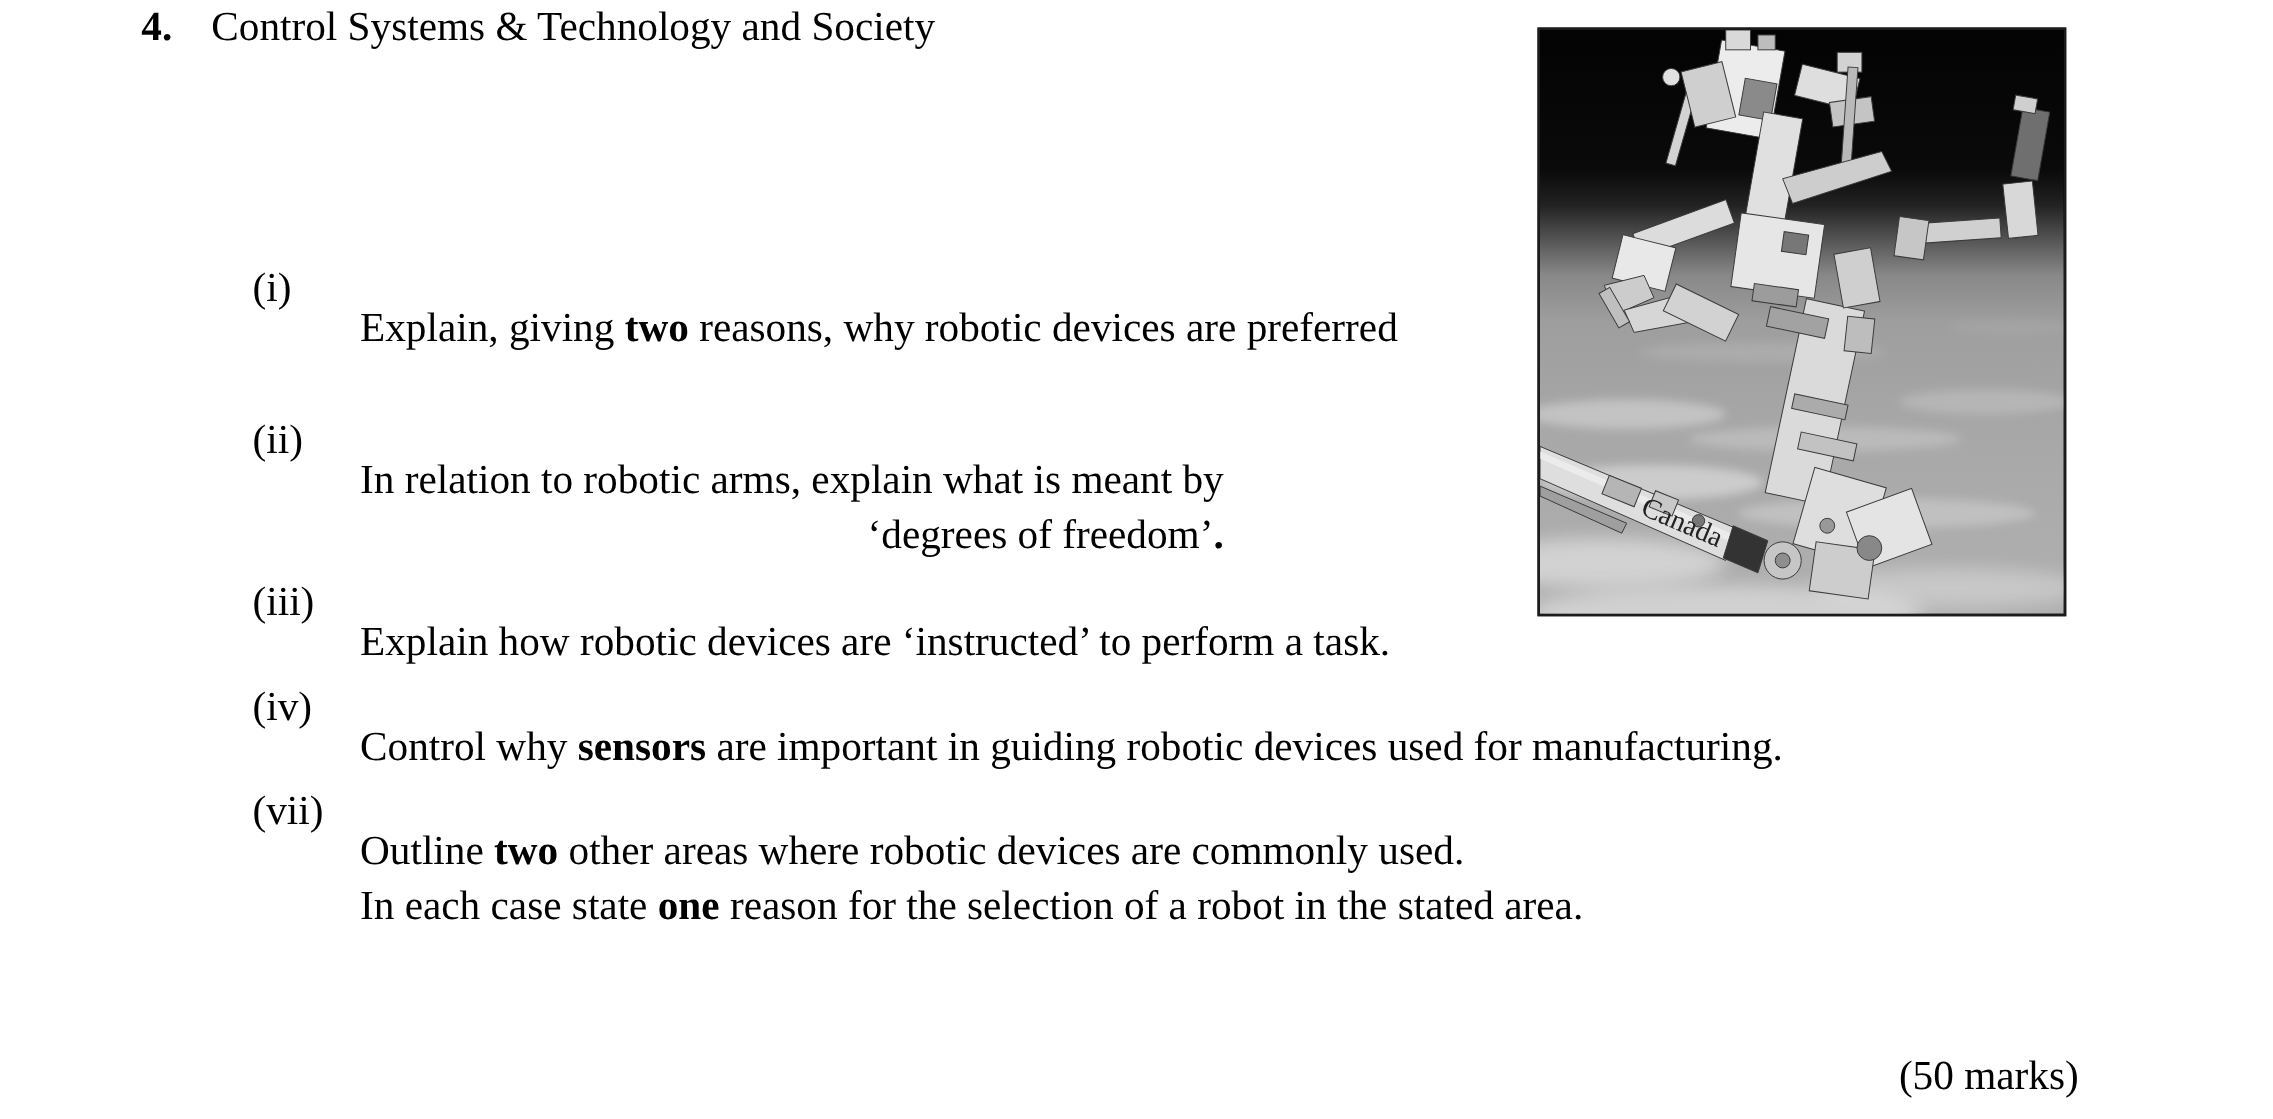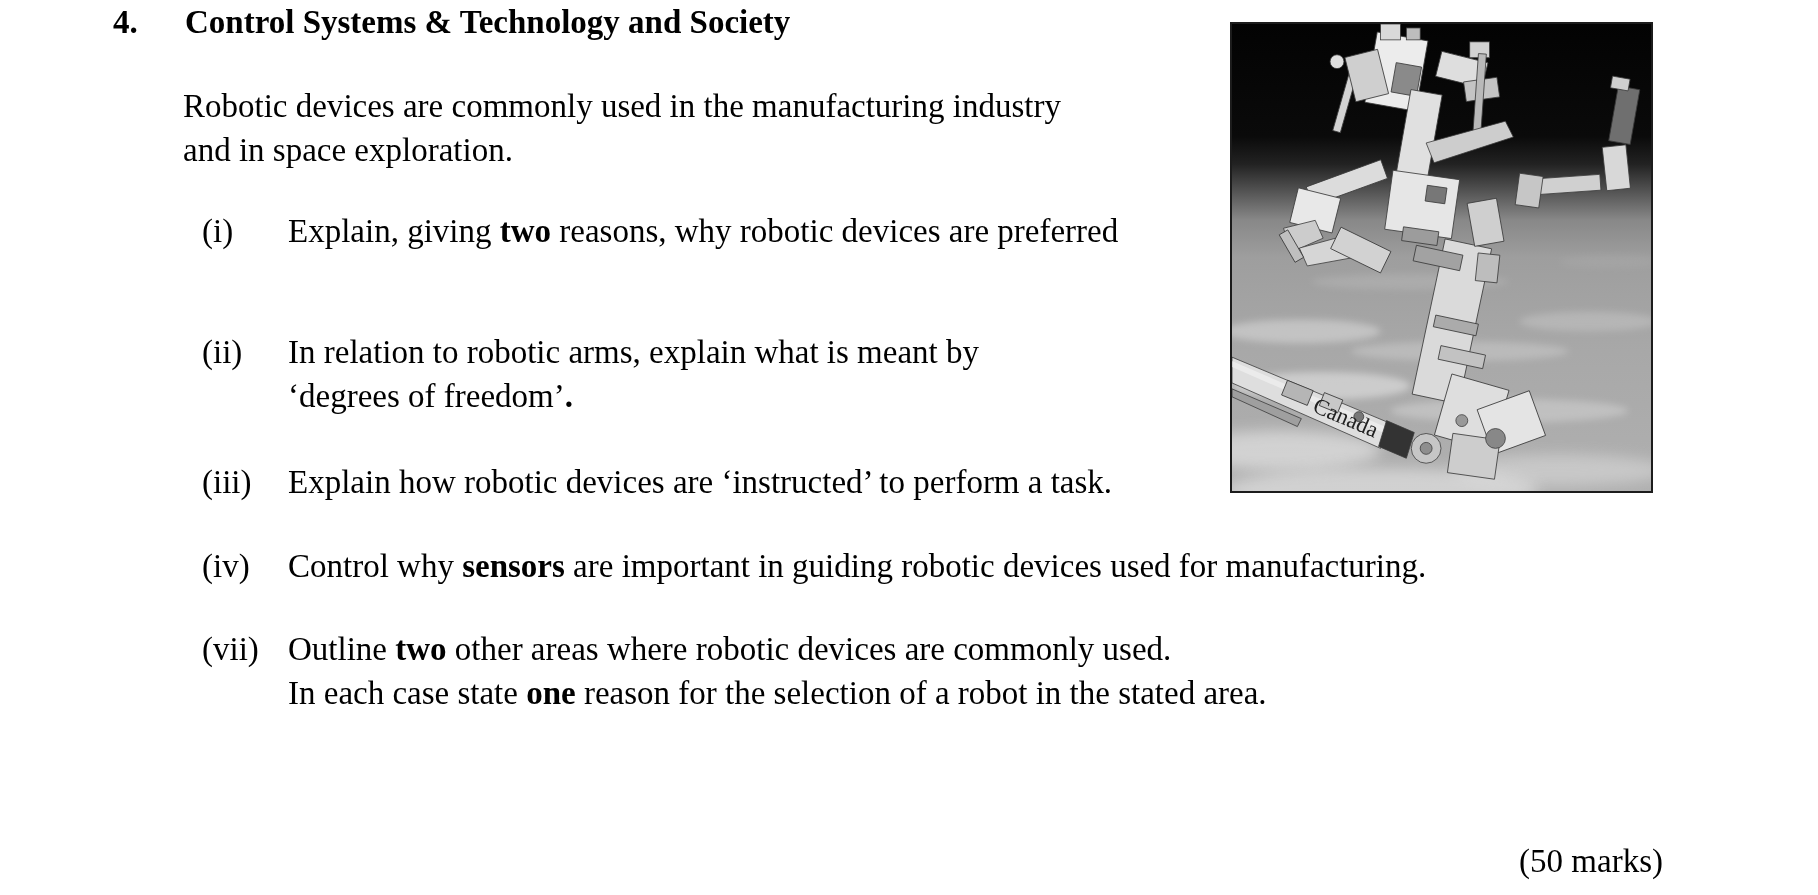--- a/index.html
+++ b/index.html
@@ -3,51 +3,47 @@
 <meta charset="utf-8">
 <style>
   html,body { margin:0; padding:0; background:#fff; }
   #page {
     position:relative; width:1818px; height:895px; background:#ffffff;
     font-family:"Liberation Serif","DejaVu Serif",serif;
     font-size:33px; line-height:44px; color:#000; overflow:hidden;
   }
   .b { font-weight:bold; }
   #qnum  { position:absolute; left:113px; top:0; font-weight:bold; }
-  #title { position:absolute; left:185px; top:0; font-weight:bold; white-space:nowrap; }
+  #title { position:absolute; left:169px; top:0; font-weight:normal; white-space:nowrap; }
   #intro { position:absolute; left:183px; top:84px; white-space:nowrap; }
   #items { position:absolute; left:202px; top:0; width:1616px; height:895px; }
   .item  { position:absolute; left:0; white-space:nowrap; }
   .item-label { position:absolute; left:0; top:0; }
-  .item-text  { margin-left:86px; }
+  .item-text  { margin-left:86px;margin-top:32px; }
   .item:nth-child(1){ top:209px; }
-  .item:nth-child(2){ top:330px; }
+  .item:nth-child(2){ top:330px;text-align:right; }
   .item:nth-child(3){ top:460px; }
   .item:nth-child(4){ top:544px; }
   .item:nth-child(5){ top:627px; }
   .item:nth-child(6){ top:759px; }
   #marks { position:absolute; top:839px; right:155px; white-space:nowrap;text-align:right; }
   #photo {
     position:absolute; left:1230px; top:22px; width:423px; height:471px;
     border:2px solid #1c1c1c; box-sizing:border-box; background:#000;
   }
   #photo svg { display:block; width:100%; height:100%; }
 </style>
 </head>
 <body>
 
 <div id="page">
 
   <div id="qnum">4.</div>
   <div id="title">Control Systems &amp; Technology and Society</div>
 
-  <div id="intro">
-    <div>Robotic devices are commonly used in the manufacturing industry</div>
-    <div>and in space exploration.</div>
-  </div>
 
   <div id="items">
       <div class="item">
         <span class="item-label">(i)</span>
         <div class="item-text"><span>Explain, giving </span><span class="b">two</span><span> reasons, why robotic devices are preferred</span><br></div>
       </div>
       <div class="item">
         <span class="item-label">(ii)</span>
         <div class="item-text"><span>In relation to robotic arms, explain what is meant by</span><br><span>‘degrees of freedom’</span><span class="b">.</span></div>
       </div>

